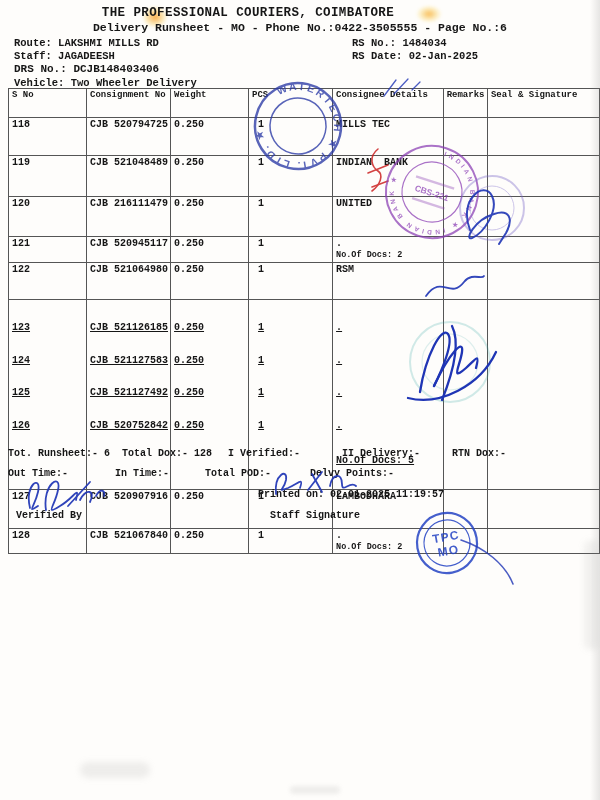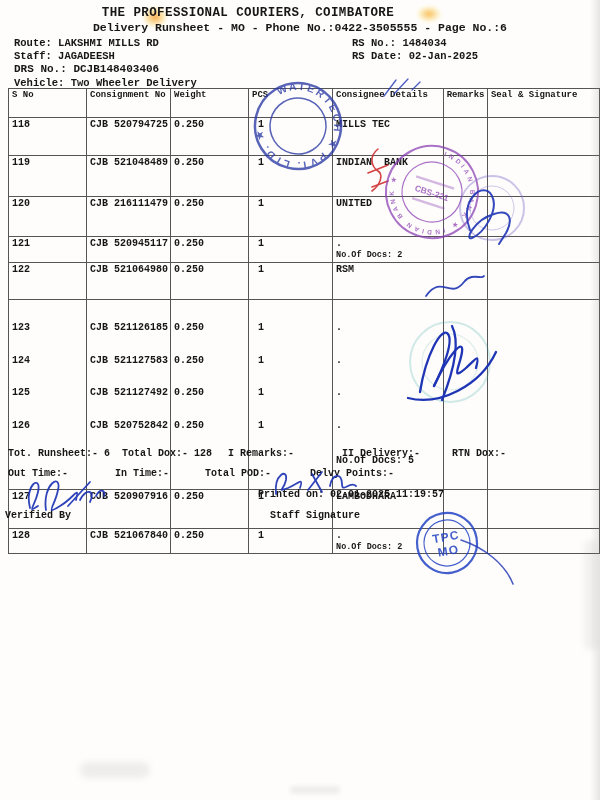--- a/index.html
+++ b/index.html
@@ -16,21 +16,21 @@
   table{border-collapse:collapse;table-layout:fixed;}
   th,td{border-left:1px solid #555;border-right:1px solid #555;border-bottom:1px solid #555;
         vertical-align:top;padding:1px 2px 0 3px;font-weight:bold;white-space:pre;overflow:hidden;}
   th{border-top:1px solid #555;font-size:9px;text-align:left;line-height:11px;}
   td{font-size:10px;line-height:11px;}
   .c-sno{width:28px}.c-con{width:81px}.c-wt{width:37px}.c-pcs{width:27px}
   .c-cons{width:154px}.c-rem{width:46px}.c-seal{width:179px}
   .pcs-pad{padding-left:9px;}
   .note{font-size:10px;margin-top:3px;}
   .note-tight{font-size:8.5px;margin-top:1px;}
-  .stack div{height:10.5px;line-height:10.5px;}
+  .stack div{height:10.5px;line-height:10.5px;text-decoration:underline;}
   
   .sum{font-size:10px;font-weight:bold;margin-top:48px;}
   
   .ov{position:absolute;}
   .hl{position:absolute;border-radius:50%;filter:blur(1.5px);}
   .hl-left{left:142px;top:6px;width:26px;height:22px;
     background:radial-gradient(closest-side,rgba(244,150,30,.8),rgba(250,200,60,.3) 70%,transparent);}
   .hl-right{left:416px;top:5px;width:26px;height:18px;
     background:radial-gradient(closest-side,rgba(246,170,40,.75),rgba(250,210,70,.25) 70%,transparent);}
   .artifact{position:absolute;pointer-events:none;}
@@ -183,32 +183,32 @@
           <td><div>.</div><div class="note-tight">No.Of Docs: 2</div></td>
           <td></td>
           <td></td>
         </tr>
       </tbody>
     </table>
   </div>
 
   <div class="abs sum" style="left:8px;top:400px">Tot. Runsheet:- 6</div>
   <div class="abs sum" style="left:122px;top:400px">Total Dox:- 128</div>
-  <div class="abs sum" style="left:228px;top:400px">I Remarks:-</div>
+  <div class="abs sum" style="left:228px;top:400px">I Verified:-</div>
   <div class="abs sum" style="left:342px;top:400px">II Delivery:-</div>
   <div class="abs sum" style="left:452px;top:400px">RTN Dox:-</div>
 
   <div class="abs sum" style="left:8px;top:420px">Out Time:-</div>
   <div class="abs sum" style="left:115px;top:420px">In Time:-</div>
   <div class="abs sum" style="left:205px;top:420px">Total POD:-</div>
   <div class="abs sum" style="left:310px;top:420px">Delvy Points:-</div>
 
   <div class="abs sum" style="left:258px;top:441px">Printed on: 02-01-2025 11:19:57</div>
 
-  <div class="abs sum" style="left:5px;top:462px">Verified By</div>
+  <div class="abs sum" style="left:16px;top:462px">Verified By</div>
   <div class="abs sum" style="left:270px;top:462px">Staff Signature</div>
 
   <div class="ov rot-m32" style="left:252px;top:80px;opacity:.78">
     <svg width="92" height="92" viewBox="0 0 92 92" xmlns="http://www.w3.org/2000/svg">
       <g fill="none" stroke-width="2.5" stroke="#2b3aa6">
         <circle cx="46" cy="46" r="43"></circle>
         <circle cx="46" cy="46" r="28" stroke-width="1.5"></circle>
       </g>
       <path id="wtArc" d="M46,10 a36,36 0 1,1 -0.02,0" fill="none"></path>
       <text font-family="Liberation Sans, sans-serif" font-size="10.5" font-weight="bold" letter-spacing="2" fill="#2b3aa6">

